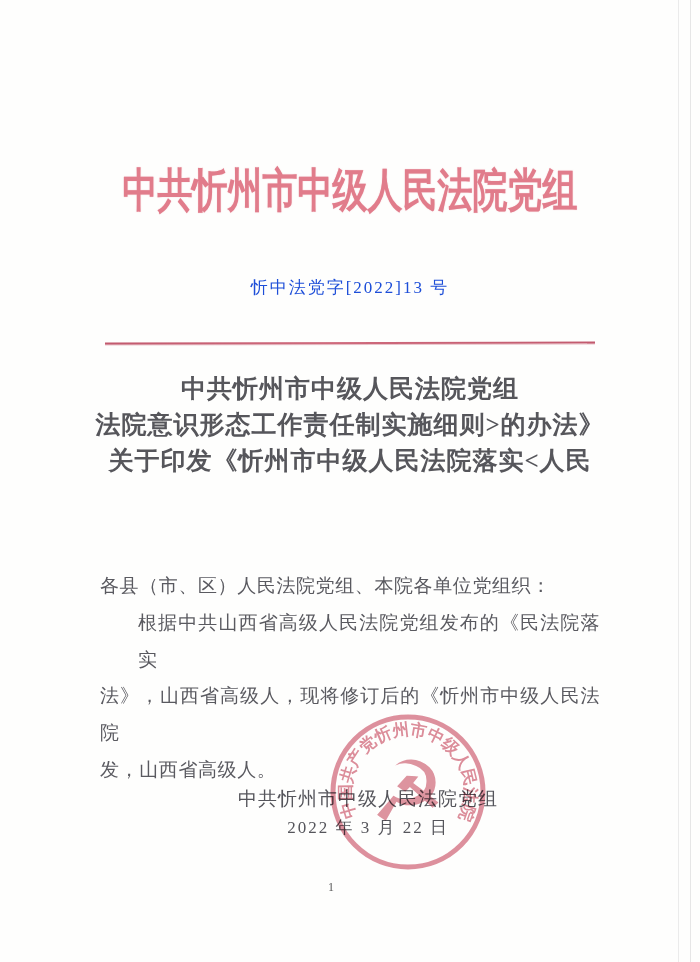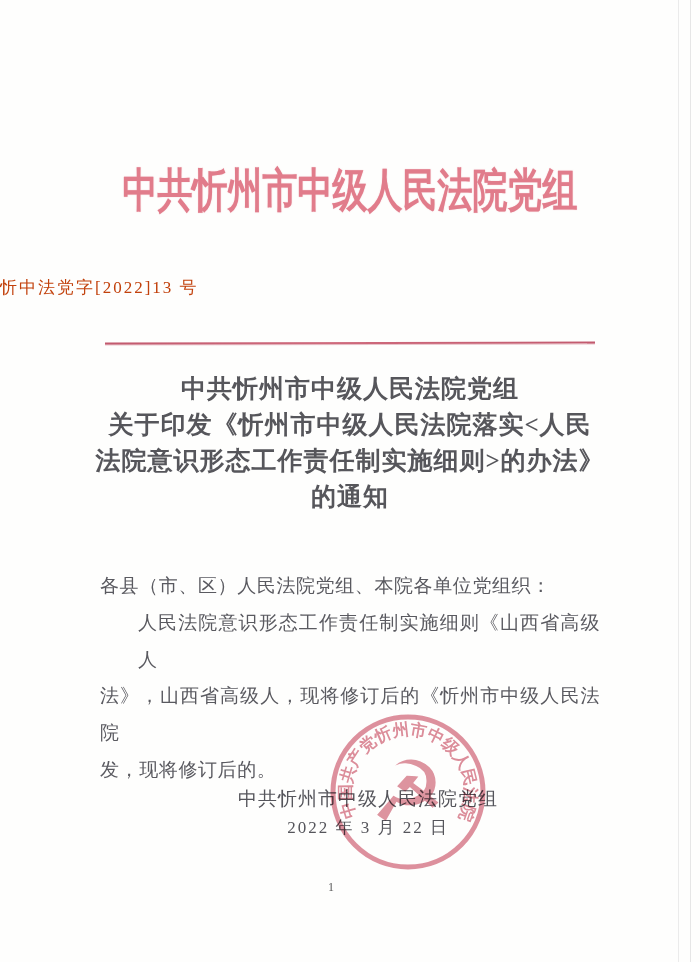--- a/index.html
+++ b/index.html
@@ -24,21 +24,21 @@
     display:flex;align-items:center;justify-content:center;
     font-size:35px;font-weight:bold;letter-spacing:0px;
     color:#e17c8b;
     transform:scaleY(1.32);
     transform-origin:center;
     text-shadow:0 0 1px rgba(225,124,139,.55);
     white-space:nowrap;
   }
   .doc-number{
     position:absolute;left:0;top:276px;width:700px;
-    text-align:left;font-size:17px;color:#c2410c;letter-spacing:2px;
+    text-align:center;font-size:17px;color:#1d4ed8;letter-spacing:2px;
   }
   .red-rule{
     position:absolute;left:105px;top:342px;width:490px;height:2px;
     background:linear-gradient(90deg,#c25a6e 0%,#cf6b7d 45%,#c25a6e 100%);
     transform:rotate(-0.12deg);
     box-shadow:0 1px 0 rgba(194,90,110,.35);
   }
   .doc-title{
     position:absolute;left:40px;top:371px;width:620px;
     text-align:center;font-weight:bold;color:#56565b;
@@ -76,30 +76,29 @@
   <div class="scan-line b"></div>
 
   <div class="org-title">中共忻州市中级人民法院党组</div>
 
   <div class="doc-number">忻中法党字[2022]13 号</div>
 
   <div class="red-rule"></div>
 
   <div class="doc-title">
     <div>中共忻州市中级人民法院党组</div>
+    <div>法院意识形态工作责任制实施细则&gt;的办法》</div>
     <div>关于印发《忻州市中级人民法院落实&lt;人民</div>
-    <div>法院意识形态工作责任制实施细则&gt;的办法》</div>
-    <div>的通知</div>
   </div>
 
   <div class="body-text">
     <div class="body-line">各县（市、区）人民法院党组、本院各单位党组织：</div>
-    <div class="body-line fill indent">人民法院意识形态工作责任制实施细则《山西省高级人</div>
+    <div class="body-line fill indent">根据中共山西省高级人民法院党组发布的《民法院落实</div>
     <div class="body-line fill">法》，山西省高级人，现将修订后的《忻州市中级人民法院</div>
-    <div class="body-line">发，现将修订后的。</div>
+    <div class="body-line">发，山西省高级人。</div>
   </div>
 
   <div class="signature-block">
     <div class="signature-org">中共忻州市中级人民法院党组</div>
     <div class="signature-date">2022 年 3 月 22 日</div>
   </div>
 
   <svg class="seal" viewBox="0 0 164 164" xmlns="http://www.w3.org/2000/svg">
     <circle cx="82" cy="82" r="75" fill="none" stroke="#cf6274" stroke-width="5" opacity="0.82"></circle>
     <path id="sealTextArc" d="M 30.3 106.1 A 57 57 0 1 1 133.7 106.1" fill="none"></path>

